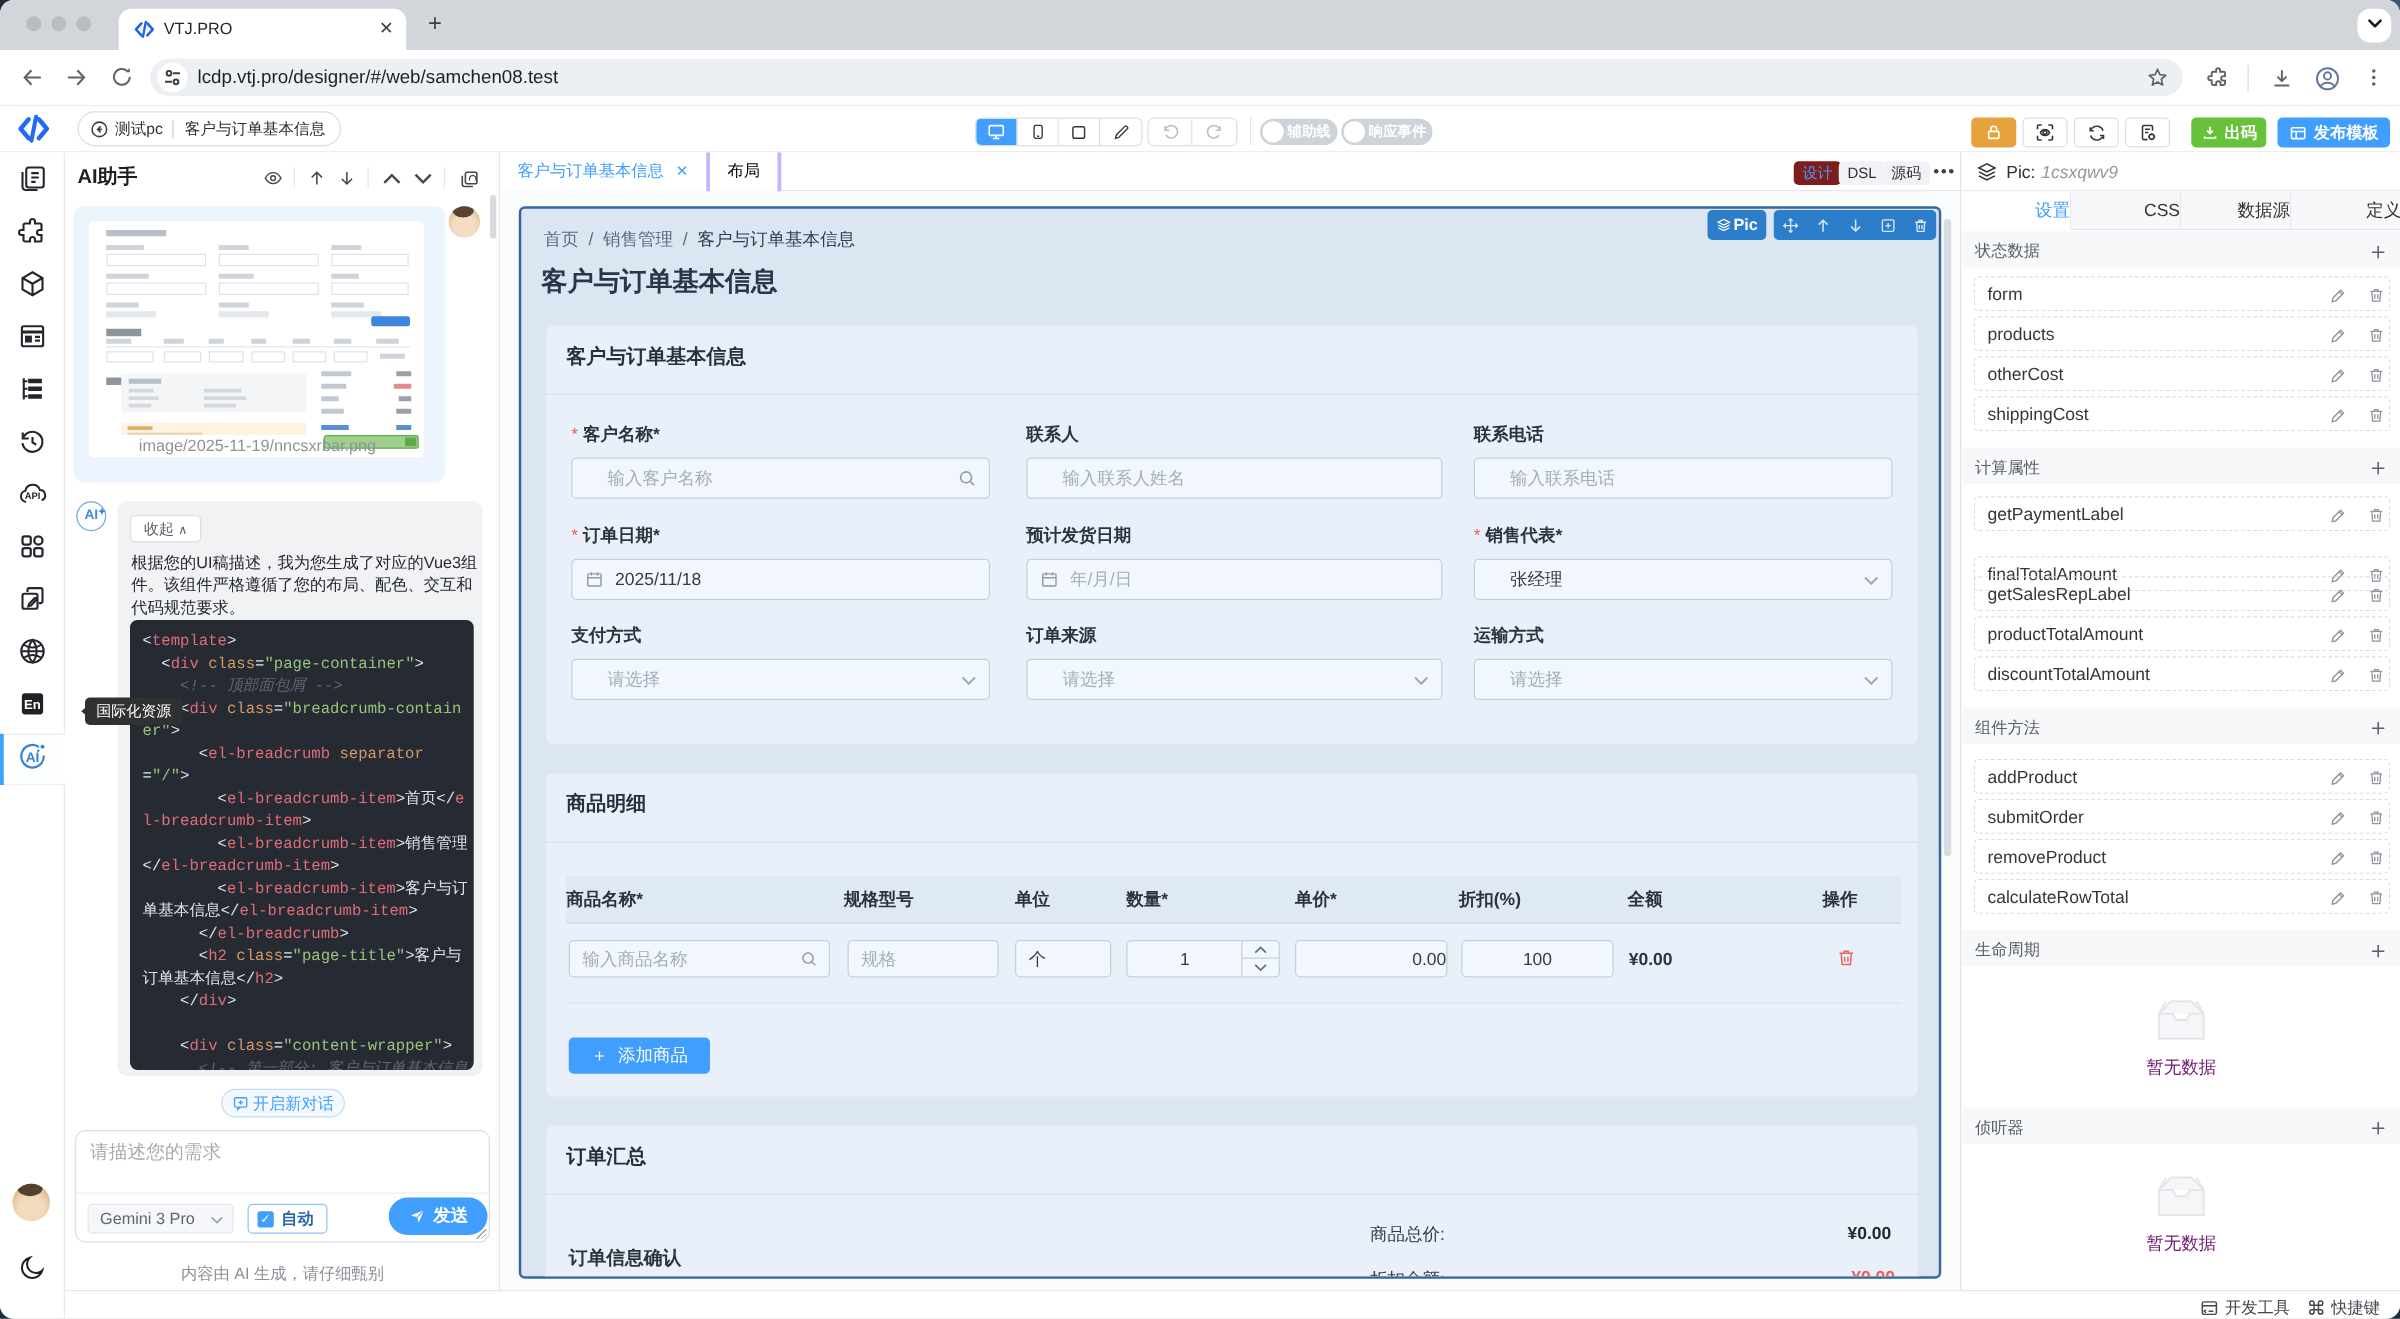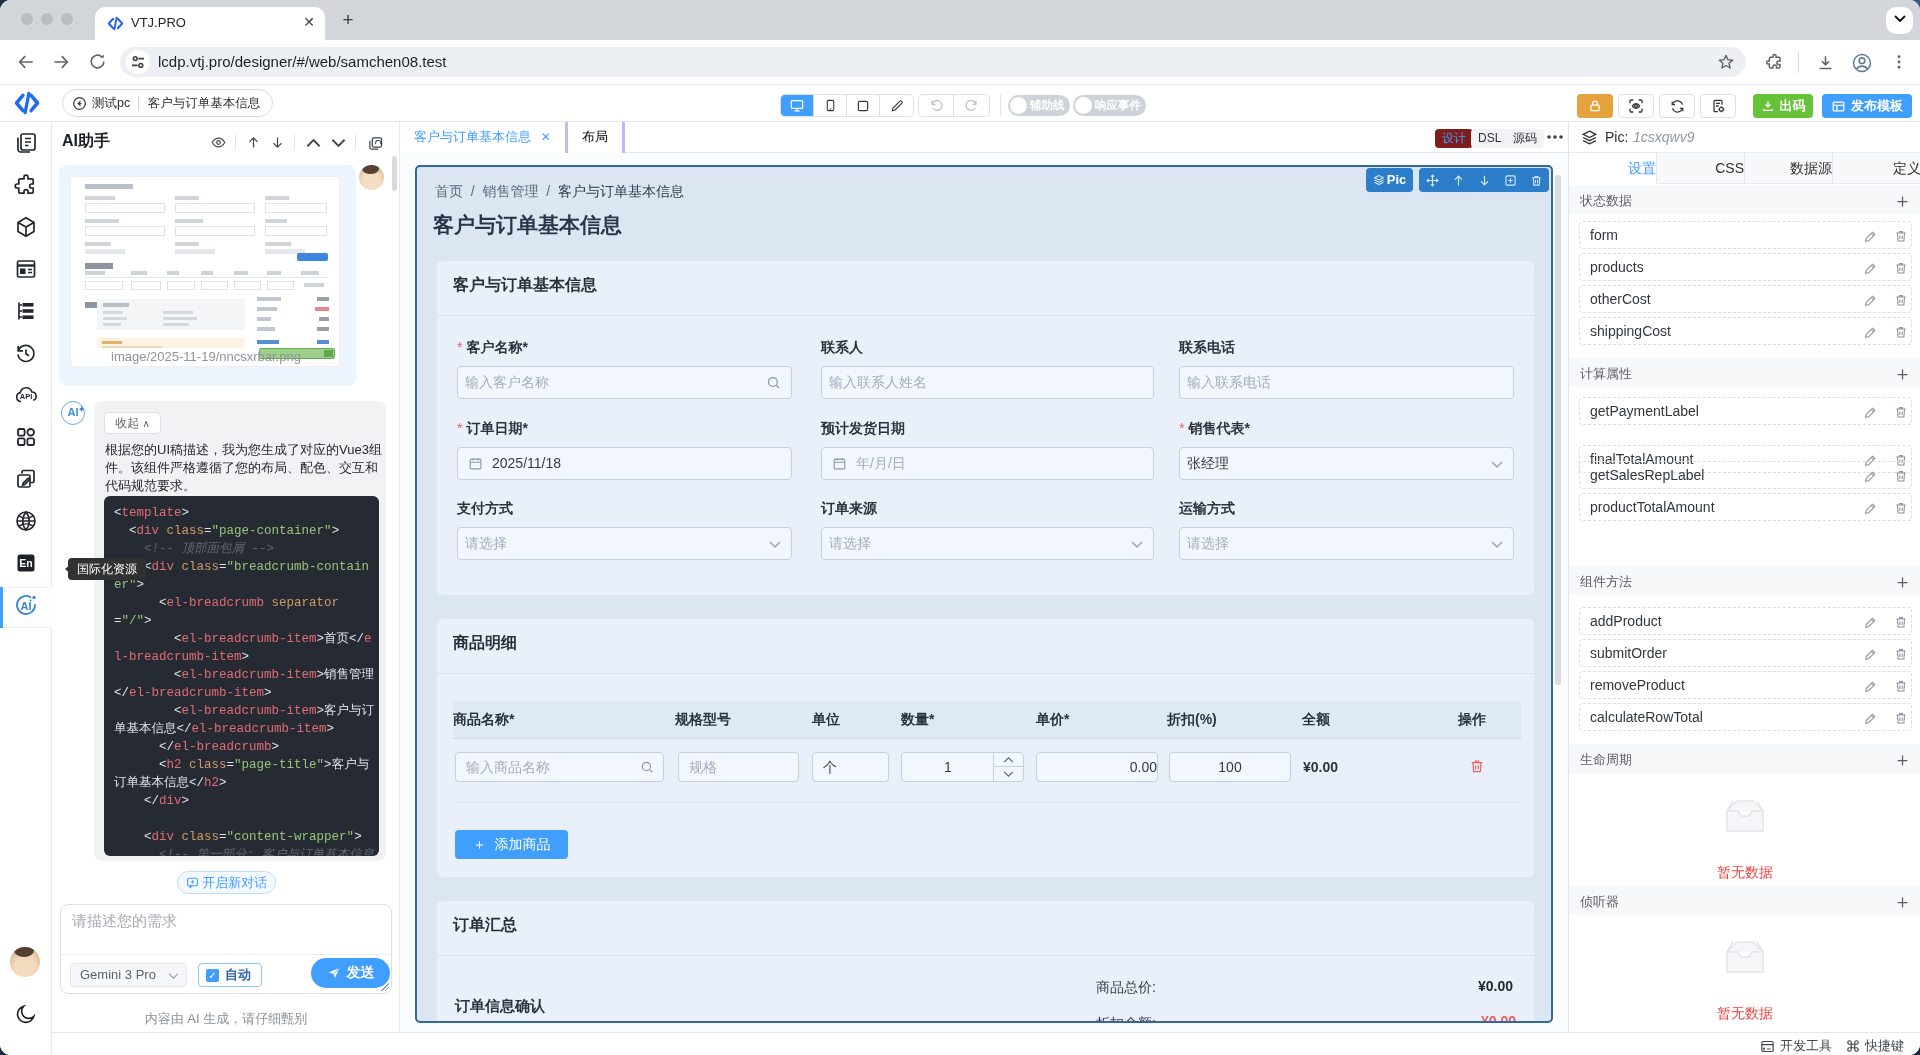--- a/index.html
+++ b/index.html
@@ -90,21 +90,21 @@
 .page{position:absolute;left:15px;top:43px;width:1138px;height:858px;background:#dce6f2;border:2px solid #35679e;border-radius:5px;overflow:hidden;}
 .bcrumb{position:absolute;left:18px;top:16px;font-size:14px;color:#5c6b7d;}
 .ptitle{position:absolute;left:16px;top:44px;font-size:21px;font-weight:bold;color:#273649;}
 .piclabel{position:absolute;left:949px;top:1px;width:47px;height:24px;background:#2c7dca;border-radius:4px;color:#fff;font-size:13px;font-weight:bold;text-align:center;line-height:24px;}
 .picbar{position:absolute;left:1002px;top:1px;width:130px;height:24px;background:#2c7dca;border-radius:4px;display:flex;align-items:center;justify-content:space-around;color:#cfe6fa;}
 .card{position:absolute;left:19px;width:1099px;background:#e9f0f9;border:1px solid #dee8f4;border-radius:6px;}
 .chead{position:absolute;left:16px;top:14px;font-size:16px;font-weight:bold;color:#28303a;}
 .cheadline{position:absolute;left:0;right:0;top:54px;height:1px;background:#d9e3ef;}
 .flabel{position:absolute;font-size:14px;font-weight:bold;color:#2b333d;}
 .flabel .req{color:#f05f5f;font-weight:normal;margin-right:4px;}
-.finput{position:absolute;height:33px;background:#f2f7fd;border:1px solid #c2d1e2;border-radius:4px;font-size:14px;color:#a2aebd;line-height:31px;padding-left:7px;}
+.finput{position:absolute;height:33px;background:#f2f7fd;border:1px solid #c2d1e2;border-radius:4px;font-size:14px;color:#a2aebd;line-height:31px;padding-left:28px;}
 .finput .sic2{position:absolute;right:10px;top:8px;}
 .finput.dark{color:#333b46;}
 
 .thead{position:absolute;left:16px;top:82px;width:1068px;height:38px;background:#dfe9f4;border-bottom:1px solid #cdd9e8;}
 .th{position:absolute;top:10px;font-size:14px;font-weight:bold;color:#2b333d;}
 .trow{position:absolute;left:16px;top:120px;width:1068px;height:64px;border-bottom:1px solid #dbe4f0;}
 .tin{position:absolute;top:13px;height:30px;background:#f2f7fd;border:1px solid #c2d1e2;border-radius:4px;font-size:14px;color:#a2aebd;line-height:28px;padding-left:10px;}
 .addbtn{position:absolute;left:18px;top:211px;width:113px;height:29px;background:#409eff;border-radius:4px;color:#fff;font-size:14px;text-align:center;line-height:29px;}
 
 .rpanel{position:absolute;left:1568px;top:0;width:352px;height:910px;background:#fff;border-left:1px solid #e0e3e8;}
@@ -113,21 +113,21 @@
 .rtab{width:88px;height:31px;text-align:right;line-height:30px;font-size:14px;color:#303133;background:#f7f8fa;border-right:1px solid #e4e7ed;border-bottom:1px solid #e4e7ed;}
 .rtab.on{background:#fff;color:#409eff;border-bottom:1px solid #fff;}
 .rtab:last-child{border-right:none;}
 .sechead{position:absolute;left:0;width:352px;height:29px;background:#f7f8fa;}
 .sechead .t{position:absolute;left:11px;top:7px;font-size:13px;color:#5a5e66;}
 .sechead .plus{position:absolute;right:9px;top:3px;font-size:19px;color:#5a5e66;font-weight:normal;}
 .ritem{position:absolute;left:10px;width:333px;height:28px;border:1px dashed #dadde3;border-radius:4px;}
 .ritem .n{position:absolute;left:10px;top:5px;font-size:14px;color:#33373d;}
 .ritem svg{position:absolute;top:7px;}
 .empty{position:absolute;left:0;width:352px;text-align:center;}
-.empty .tx{font-size:14px;color:#ef4444;margin-top:21px;}
+.empty .tx{font-size:14px;color:#701a75;margin-top:1px;}
 
 .statusbar{position:absolute;left:52px;top:1032px;width:1868px;height:23px;background:#fff;border-top:1px solid #e4e7ed;}
 .statusbar .r{position:absolute;right:16px;top:4px;font-size:13px;color:#41464e;display:flex;gap:14px;align-items:center;}
 </style>
 </head>
 <body>
 <div style="position:absolute;right:0;top:0;width:40px;height:40px;background:#38587c"></div>
 <div class="win" id="win">
 
 <div class="tabstrip">
@@ -740,20 +740,29 @@
         </div>
         <div class="ritem" style="top:371px">
           <span class="n">productTotalAmount</span>
           <svg style="left:284px" width="14" height="14" viewBox="0 0 24 24" fill="none" stroke="#8d929b" stroke-width="1.8">
             <path d="M14.5 5.5 l4 4 L8 20 l-5 1 1-5 z M12.5 7.5 l4 4"></path>
           </svg>
           <svg style="left:314px" width="14" height="14" viewBox="0 0 24 24" fill="none" stroke="#8d929b" stroke-width="1.8">
             <path d="M4 7 h16 M9.5 7 V4.5 h5 V7 M6 7 l1 13.5 h10 L18 7 M10 11 v6 M14 11 v6"></path>
           </svg>
         </div>
+        <div class="ritem" style="top:403px">
+          <span class="n">discountTotalAmount</span>
+          <svg style="left:284px" width="14" height="14" viewBox="0 0 24 24" fill="none" stroke="#8d929b" stroke-width="1.8">
+            <path d="M14.5 5.5 l4 4 L8 20 l-5 1 1-5 z M12.5 7.5 l4 4"></path>
+          </svg>
+          <svg style="left:314px" width="14" height="14" viewBox="0 0 24 24" fill="none" stroke="#8d929b" stroke-width="1.8">
+            <path d="M4 7 h16 M9.5 7 V4.5 h5 V7 M6 7 l1 13.5 h10 L18 7 M10 11 v6 M14 11 v6"></path>
+          </svg>
+        </div>
         <div class="ritem" style="top:485px">
           <span class="n">addProduct</span>
           <svg style="left:284px" width="14" height="14" viewBox="0 0 24 24" fill="none" stroke="#8d929b" stroke-width="1.8">
             <path d="M14.5 5.5 l4 4 L8 20 l-5 1 1-5 z M12.5 7.5 l4 4"></path>
           </svg>
           <svg style="left:314px" width="14" height="14" viewBox="0 0 24 24" fill="none" stroke="#8d929b" stroke-width="1.8">
             <path d="M4 7 h16 M9.5 7 V4.5 h5 V7 M6 7 l1 13.5 h10 L18 7 M10 11 v6 M14 11 v6"></path>
           </svg>
         </div>
         <div class="ritem" style="top:517px">

